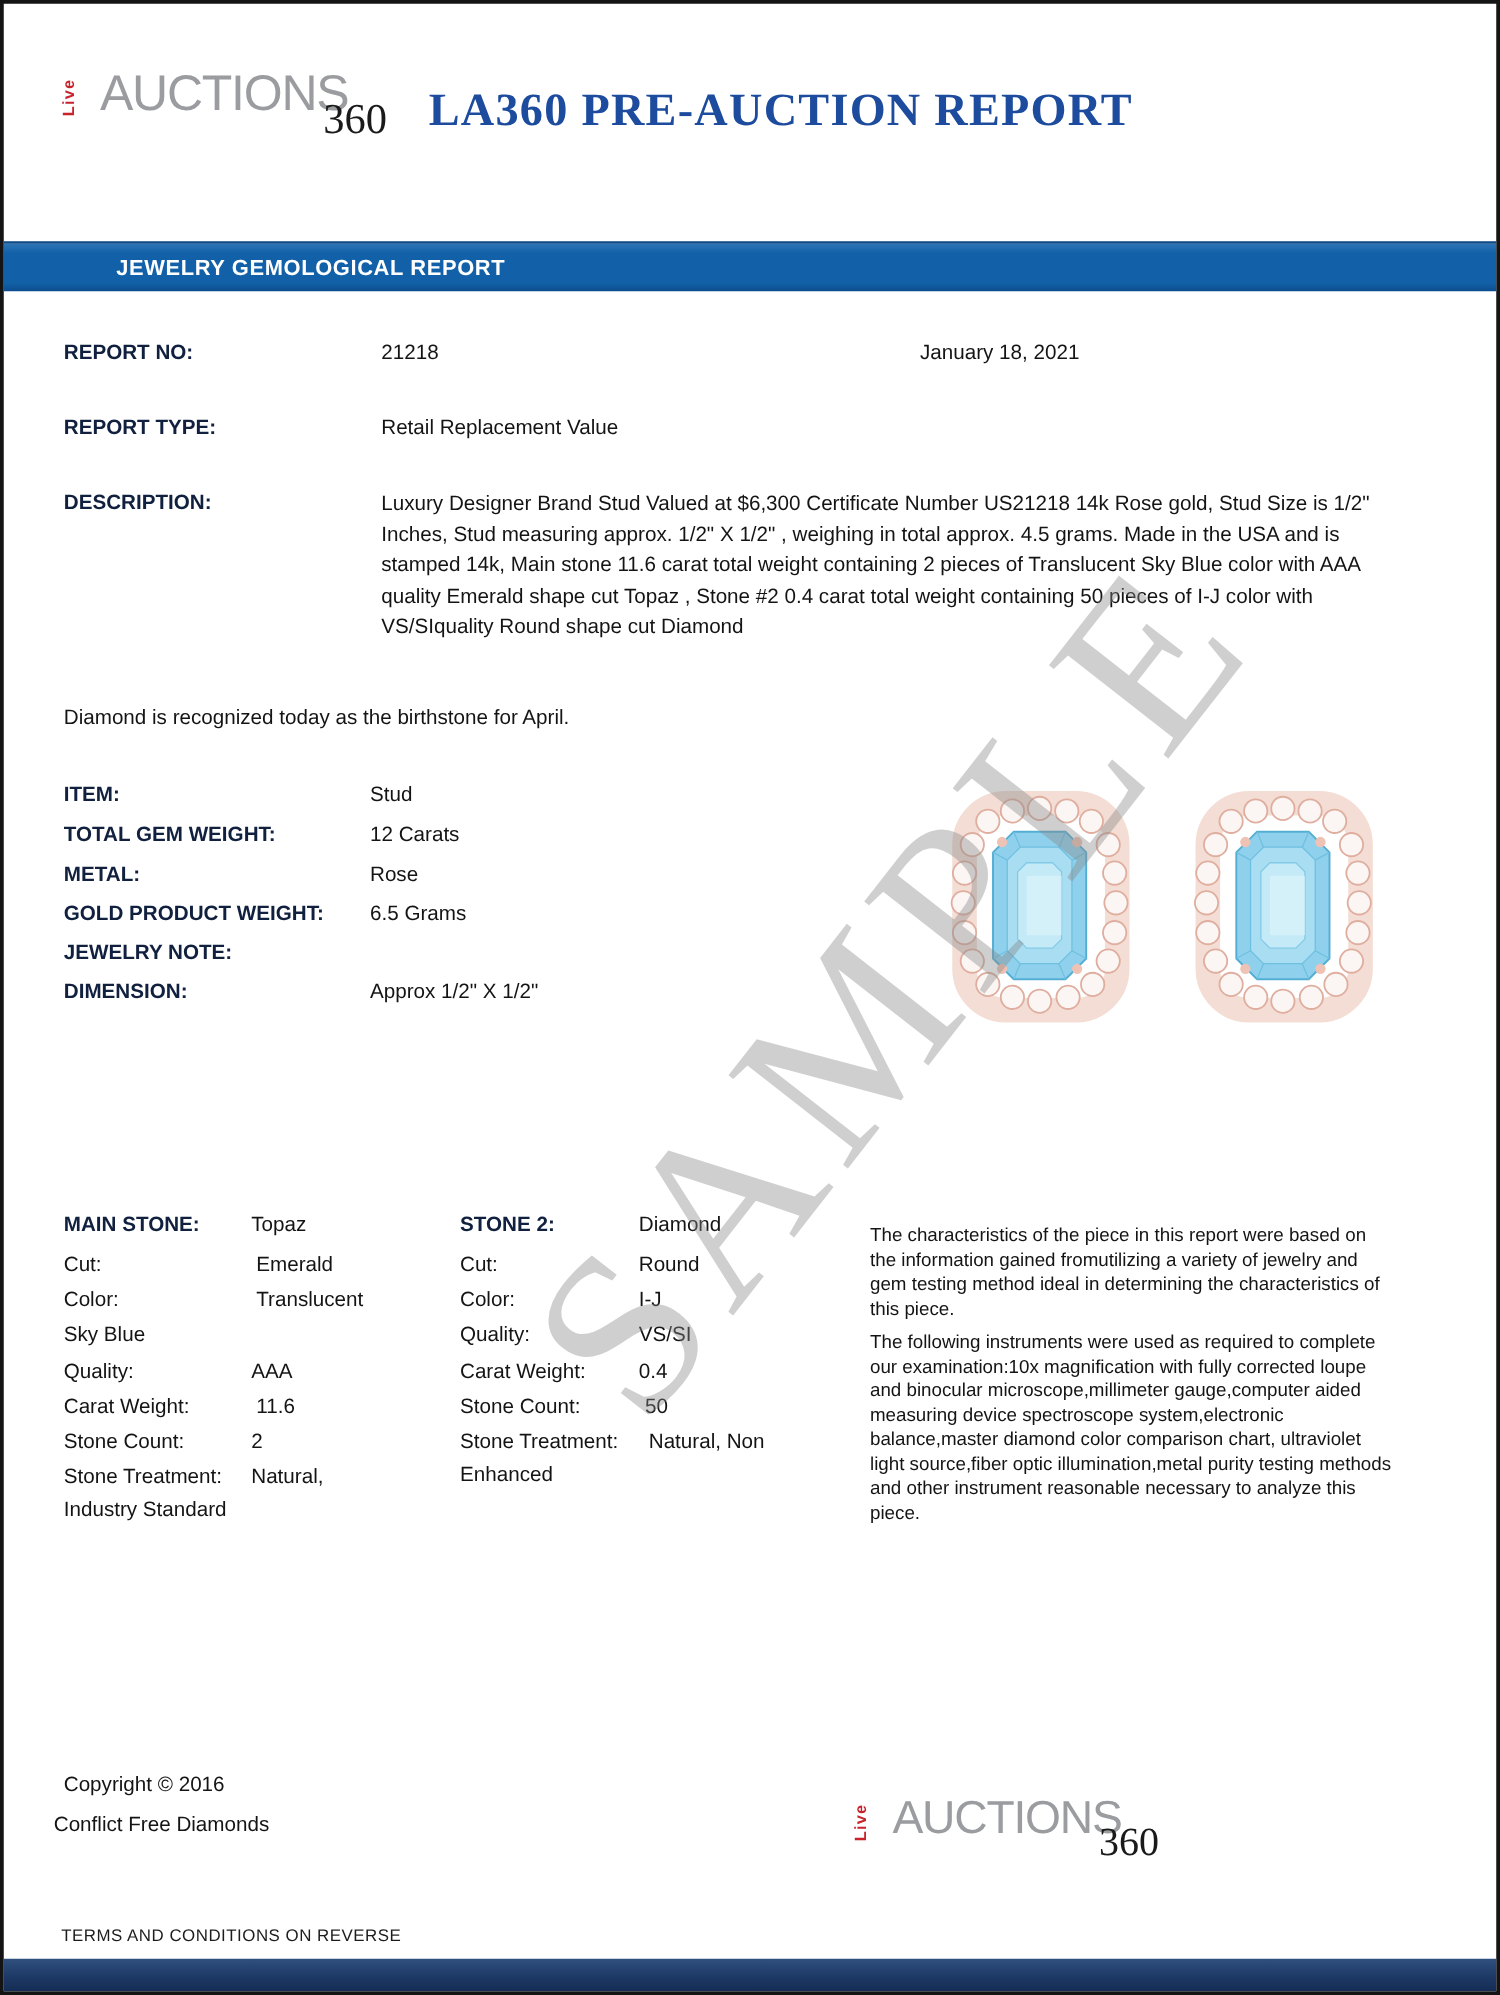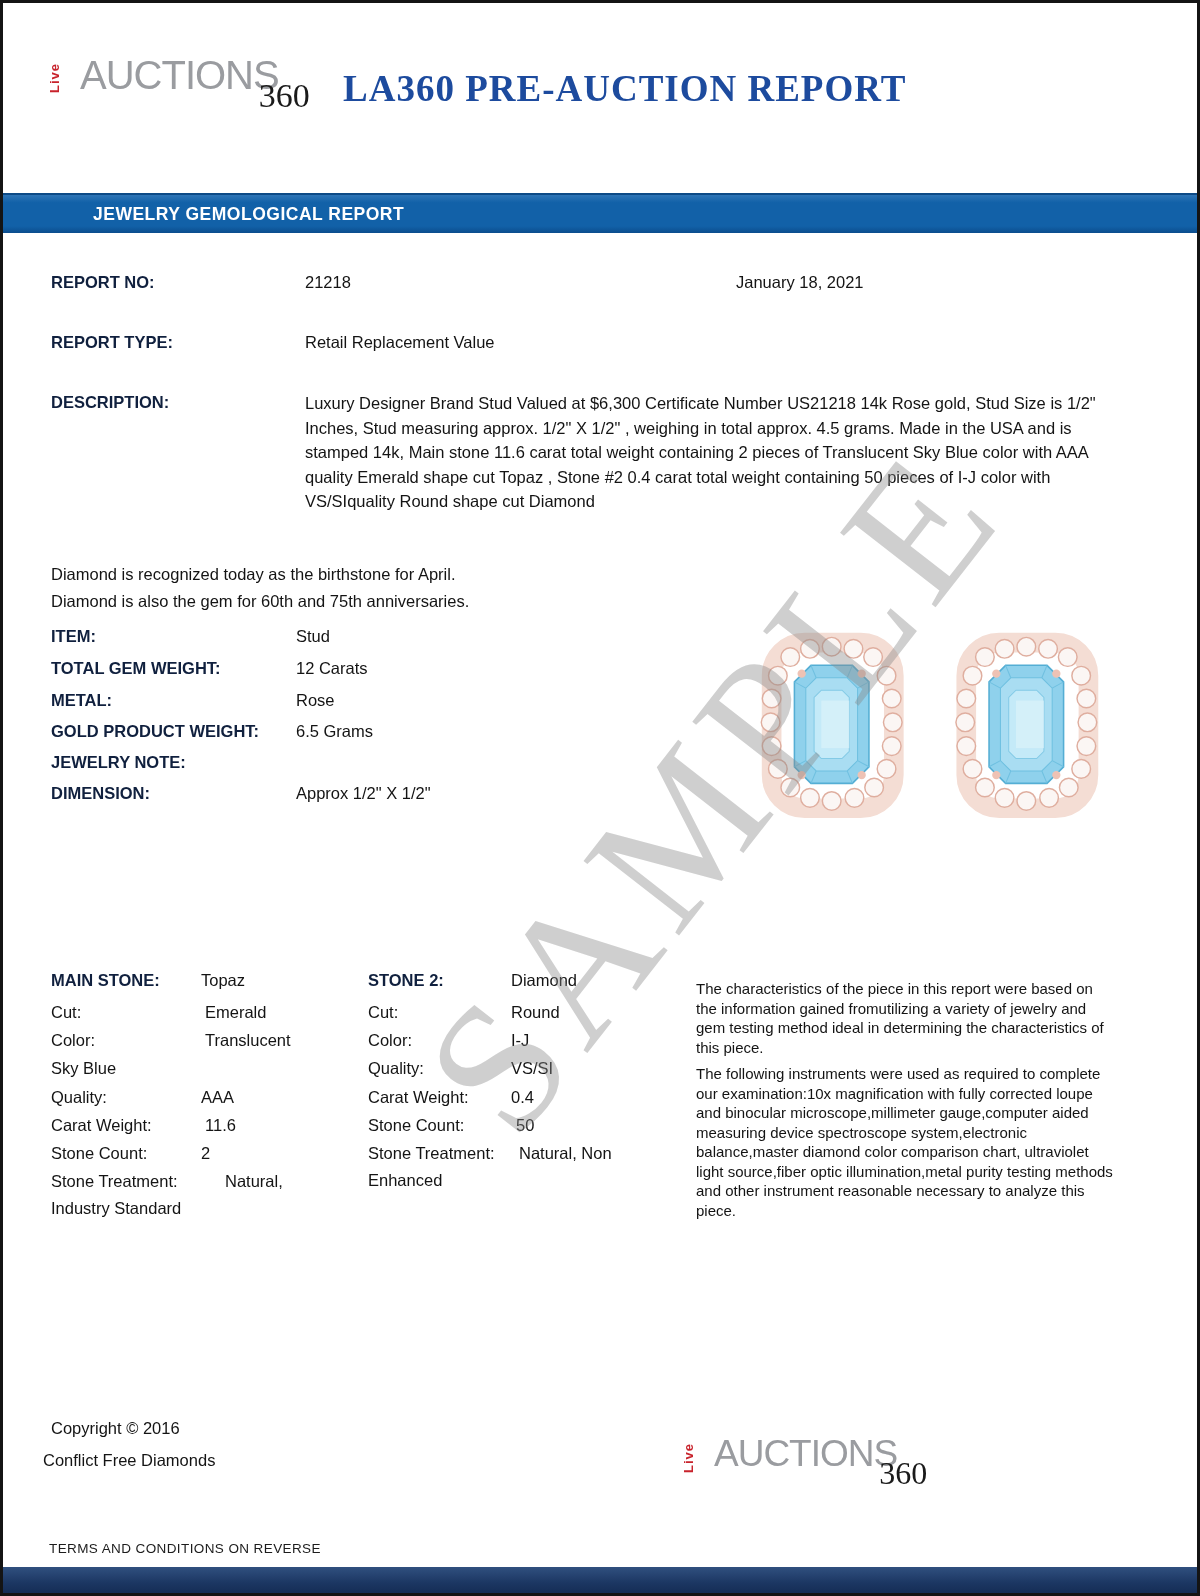--- a/index.html
+++ b/index.html
@@ -114,21 +114,20 @@
   <span class="txt" style="left:302px; top:270px;">21218</span>
   <span class="txt" style="left:733px; top:270px;">January 18, 2021</span>
 
   <span class="txt b" style="left:48px; top:330px;">REPORT TYPE:</span>
   <span class="txt" style="left:302px; top:330px;">Retail Replacement Value</span>
 
   <span class="txt b" style="left:48px; top:390px;">DESCRIPTION:</span>
   <div class="block desc-block">Luxury Designer Brand Stud Valued at $6,300 Certificate Number US21218 14k Rose gold, Stud Size is 1/2" Inches, Stud measuring approx. 1/2" X 1/2" , weighing in total approx. 4.5 grams. Made in the USA and is stamped 14k, Main stone 11.6 carat total weight containing 2 pieces of Translucent Sky Blue color with AAA quality Emerald shape cut Topaz , Stone #2 0.4 carat total weight containing 50 pieces of I-J color with VS/SIquality Round shape cut Diamond</div>
 
   <span class="txt" style="left:48px; top:562px;">Diamond is recognized today as the birthstone for April.</span>
-  <span class="txt" style="left:48px; top:589px;">Diamond is also the gem for 60th and 75th anniversaries.</span>
 
   <span class="txt b" style="left:48px; top:624px;">ITEM:</span>
   <span class="txt" style="left:293px; top:624px;">Stud</span>
 
   <span class="txt b" style="left:48px; top:656px;">TOTAL GEM WEIGHT:</span>
   <span class="txt" style="left:293px; top:656px;">12 Carats</span>
 
   <span class="txt b" style="left:48px; top:688px;">METAL:</span>
   <span class="txt" style="left:293px; top:688px;">Rose</span>
 
@@ -207,21 +206,21 @@
   <span class="txt" style="left:48px; top:1085px;">Quality:</span>
   <span class="txt" style="left:198px; top:1085px;">AAA</span>
 
   <span class="txt" style="left:48px; top:1113px;">Carat Weight:</span>
   <span class="txt" style="left:202px; top:1113px;">11.6</span>
 
   <span class="txt" style="left:48px; top:1141px;">Stone Count:</span>
   <span class="txt" style="left:198px; top:1141px;">2</span>
 
   <span class="txt" style="left:48px; top:1169px;">Stone Treatment:</span>
-  <span class="txt" style="left:198px; top:1169px;margin-left:24px;">Natural,</span>
+  <span class="txt" style="left:198px; top:1169px;">Natural,</span>
 
   <span class="txt" style="left:48px; top:1196px;">Industry Standard</span>
 
   <span class="txt b" style="left:365px; top:968px;">STONE 2:</span>
   <span class="txt" style="left:508px; top:968px;">Diamond</span>
 
   <span class="txt" style="left:365px; top:1000px;">Cut:</span>
   <span class="txt" style="left:508px; top:1000px;">Round</span>
 
   <span class="txt" style="left:365px; top:1028px;">Color:</span>

